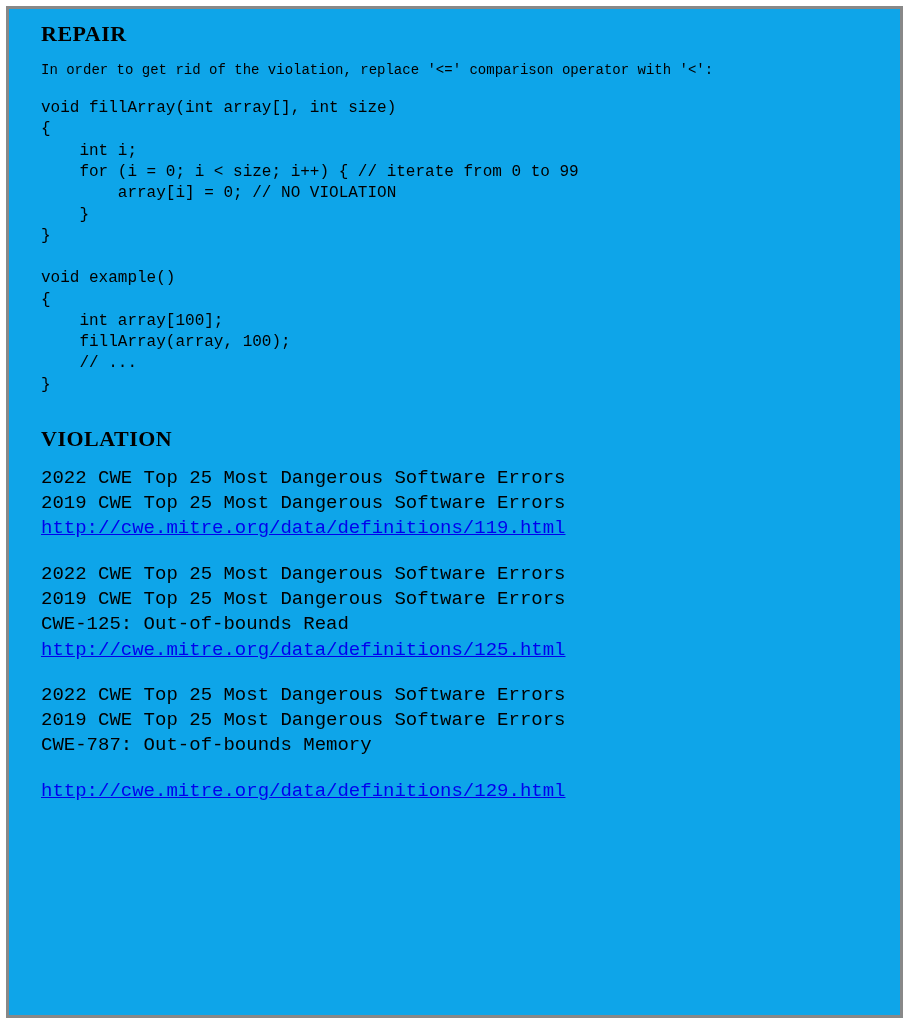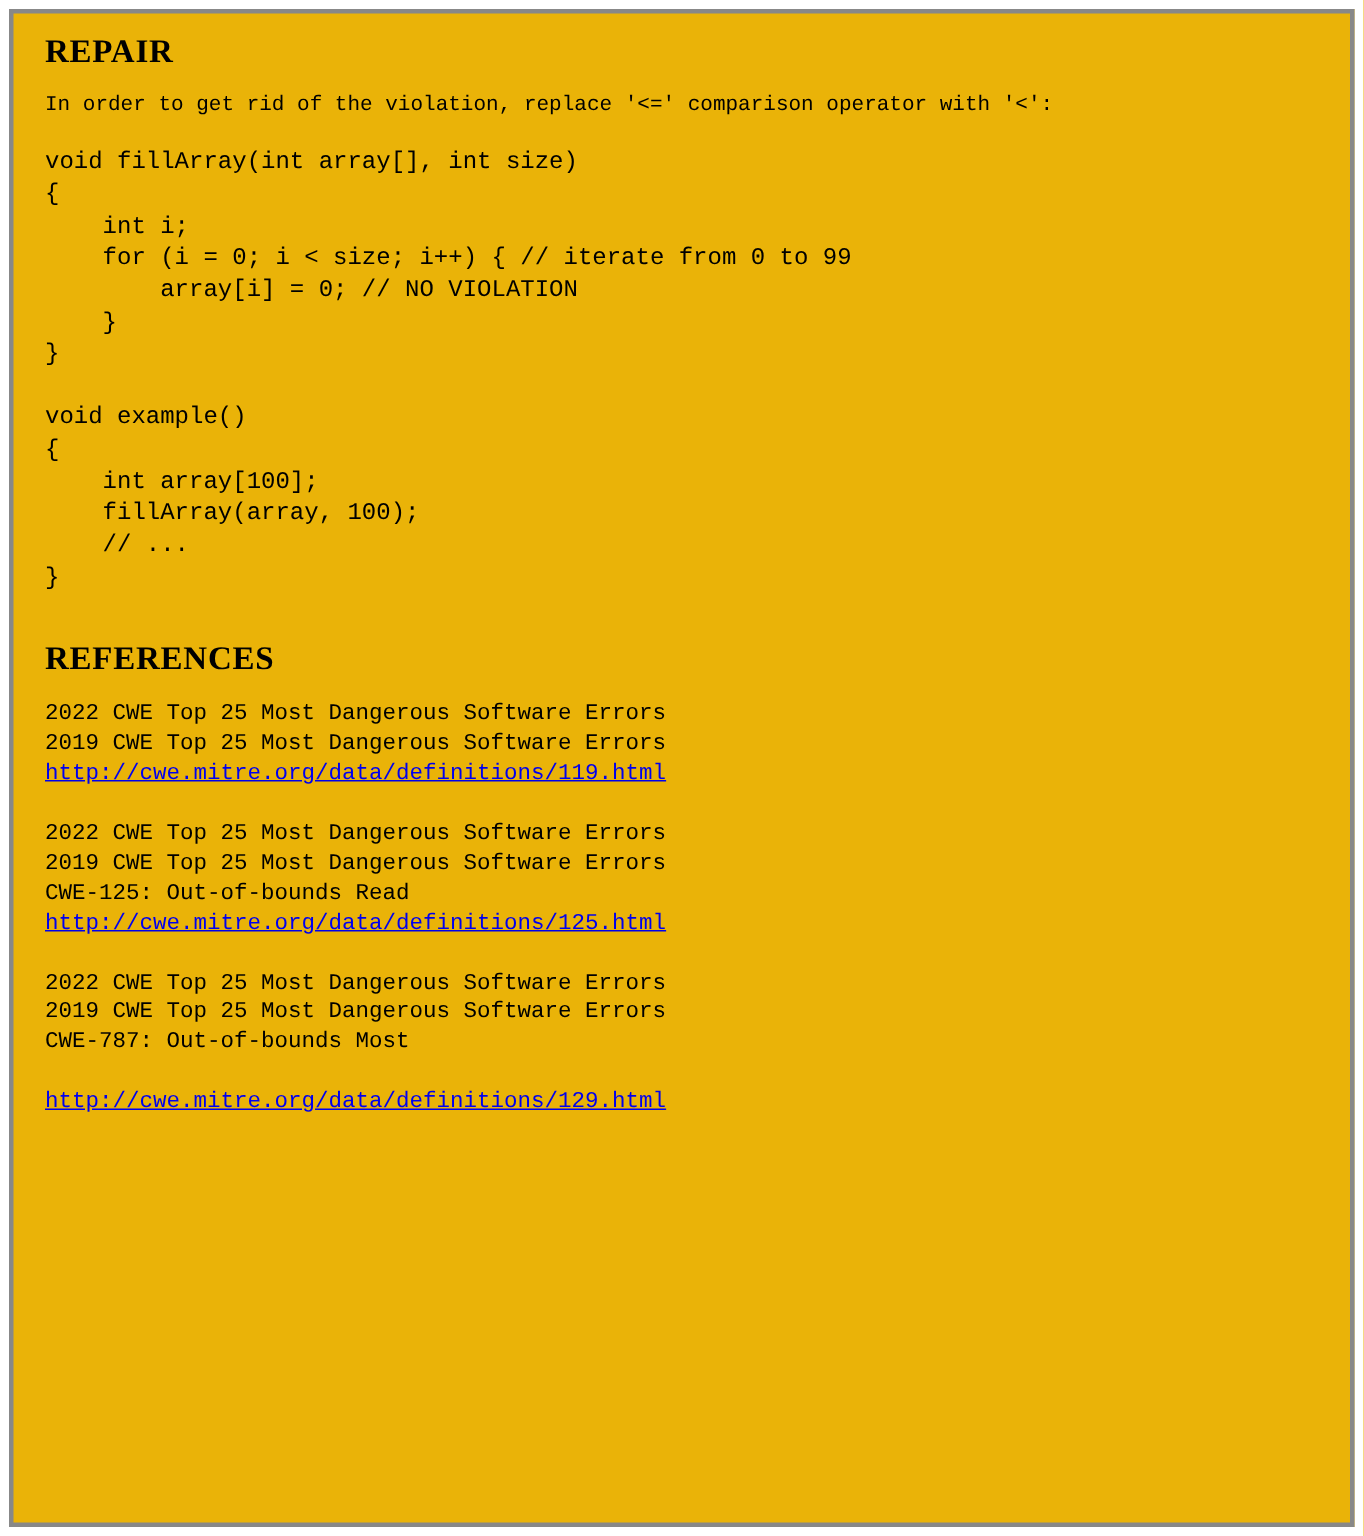--- a/index.html
+++ b/index.html
@@ -8,22 +8,22 @@
       box-sizing: border-box;
     }
     body {
       background: #fff;
       width: 909px;
       height: 1024px;
       padding: 6px;
     }
     .container {
       border: 3px solid #888;
-      background: #eab308;
-      padding: 12px 21px;
+      background: #0ea5e9;
+      padding: 12px 32px;
       height: 100%;
       overflow: hidden;
     }
     .section-heading {
       font-family: "Times New Roman", Times, serif;
       font-weight: bold;
       font-size: 22px;
       margin-bottom: 14px;
       letter-spacing: 0.5px;
     }
@@ -38,21 +38,21 @@
       white-space: pre;
     }
     .mono-block {
       font-family: "Courier New", Courier, monospace;
       font-size: 16px;
       line-height: 1.33;
       white-space: pre;
     }
     .ref-block {
       font-family: "Courier New", Courier, monospace;
-      font-size: 15px;
+      font-size: 19px;
       line-height: 1.33;
       margin-bottom: 20px;
     }
     .ref-block.tight {
       margin-bottom: 2px;
     }
     .ref-line {
       white-space: pre;
     }
     .link {
@@ -78,39 +78,39 @@
     }
 }
 
 void example()
 {
     int array[100];
     fillArray(array, 100);
     // ...
 }</div>
 
-  <div class="section-heading refs">REFERENCES</div>
+  <div class="section-heading refs">VIOLATION</div>
 
   <div class="ref-block">
     <div class="ref-line">2022 CWE Top 25 Most Dangerous Software Errors</div>
     <div class="ref-line">2019 CWE Top 25 Most Dangerous Software Errors</div>
     <div class="ref-line"><span class="link">http://cwe.mitre.org/data/definitions/119.html</span></div>
   </div>
 
   <div class="ref-block">
     <div class="ref-line">2022 CWE Top 25 Most Dangerous Software Errors</div>
     <div class="ref-line">2019 CWE Top 25 Most Dangerous Software Errors</div>
     <div class="ref-line">CWE-125: Out-of-bounds Read</div>
     <div class="ref-line"><span class="link">http://cwe.mitre.org/data/definitions/125.html</span></div>
   </div>
 
   <div class="ref-block">
     <div class="ref-line">2022 CWE Top 25 Most Dangerous Software Errors</div>
     <div class="ref-line">2019 CWE Top 25 Most Dangerous Software Errors</div>
-    <div class="ref-line">CWE-787: Out-of-bounds Most</div>
+    <div class="ref-line">CWE-787: Out-of-bounds Memory</div>
   </div>
 
   <div class="ref-block">
     <div class="ref-line"><span class="link">http://cwe.mitre.org/data/definitions/129.html</span></div>
   </div>
 
   <div class="ref-block tight">
   </div>
 
 </div>

